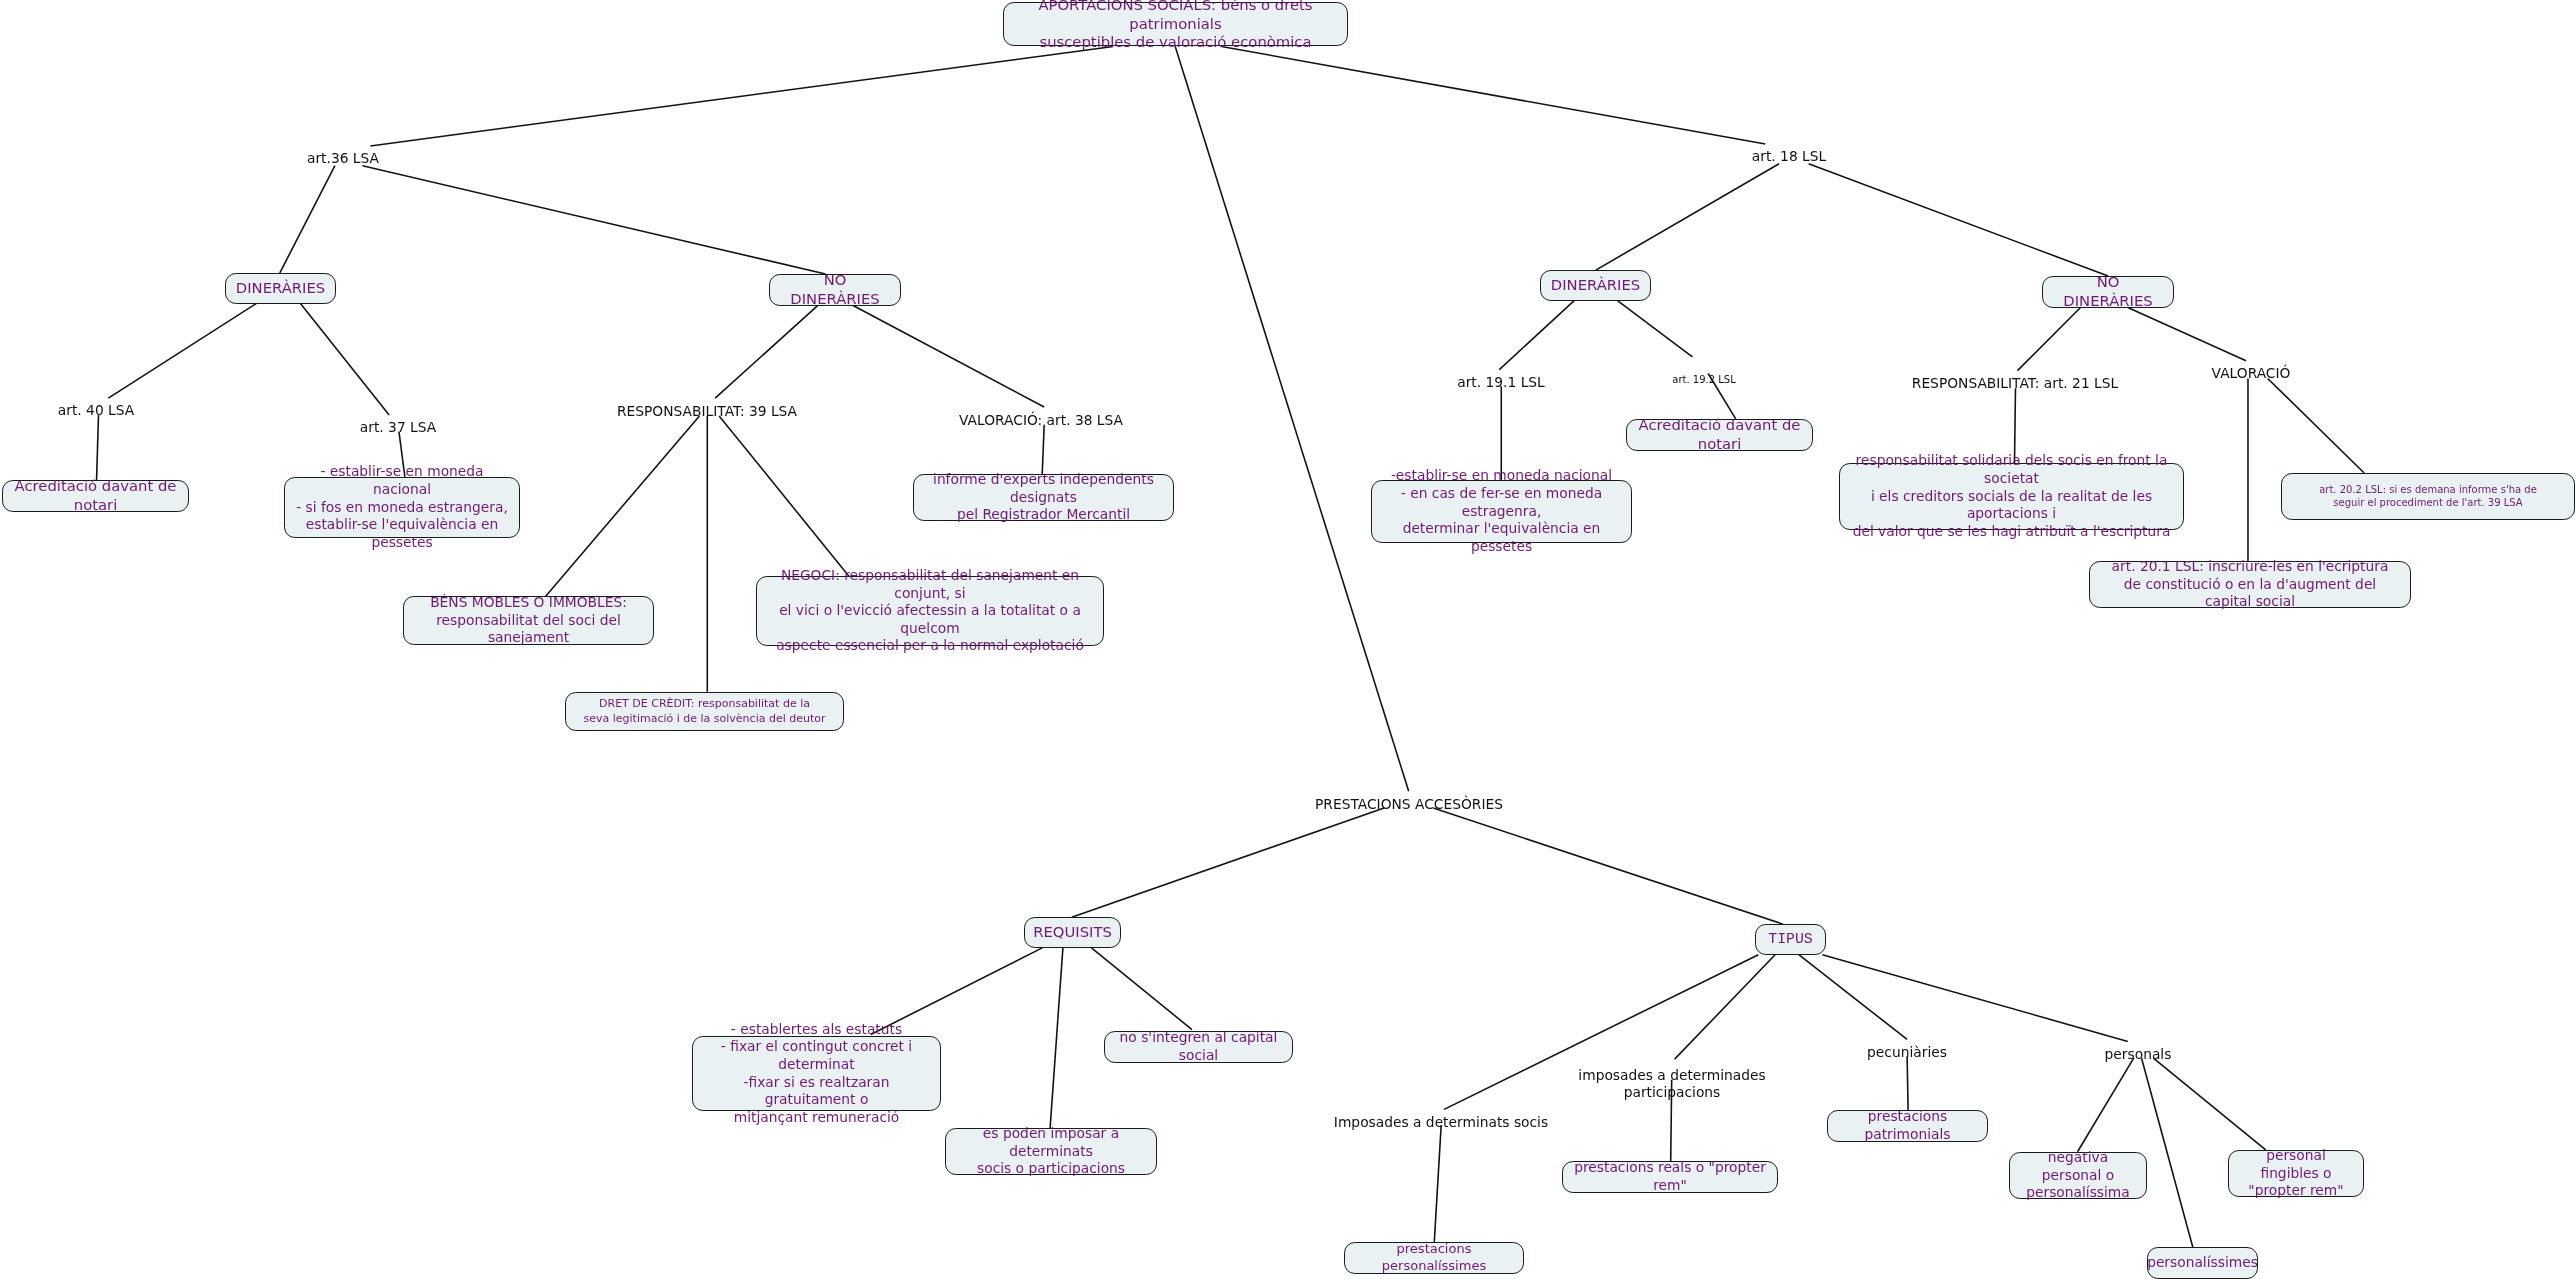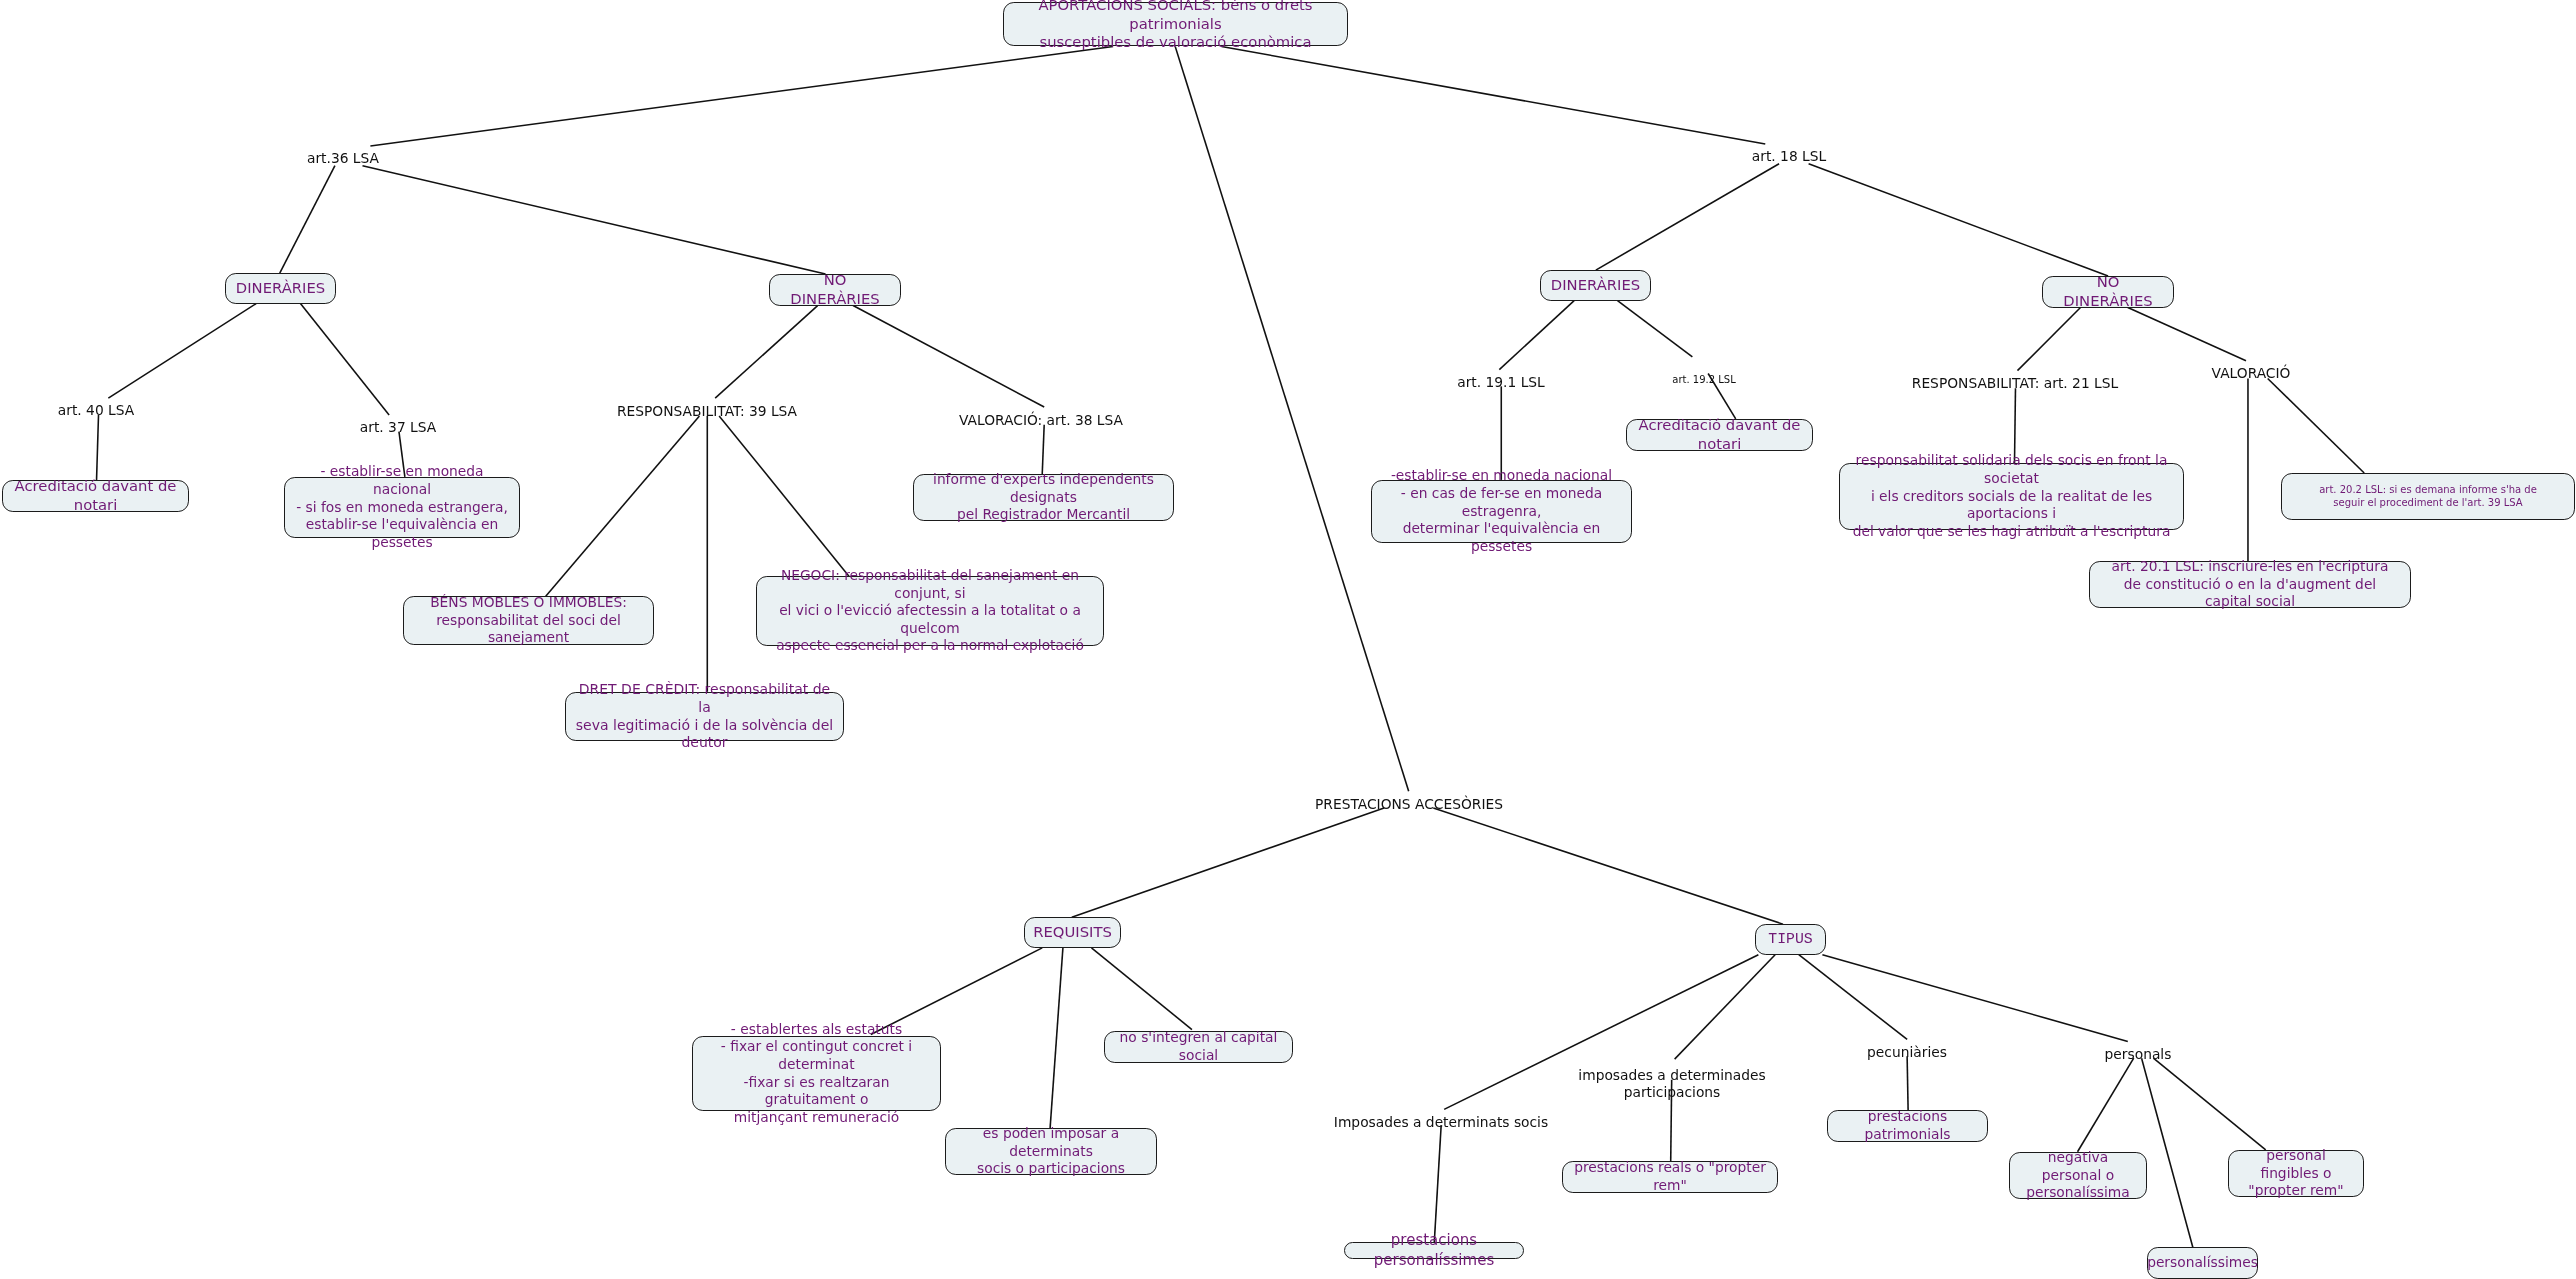--- a/index.html
+++ b/index.html
@@ -106,21 +106,21 @@
       <div class="node" style="left: 769px; top: 274px; width: 132px; height: 31.5px; font-size: 14.8px;">NO DINERÀRIES</div>
       <div class="node" style="left: 2px; top: 480px; width: 187px; height: 31.5px; font-size: 14.8px;">Acreditació davant de notari</div>
       <div class="node" style="left: 284px; top: 477px; width: 236px; height: 61px; font-size: 13.8px;">- establir-se en moneda nacional
 - si fos en moneda estrangera,
 establir-se l'equivalència en pessetes</div>
       <div class="node" style="left: 403px; top: 596px; width: 251px; height: 49px; font-size: 13.8px;">BÉNS MOBLES O IMMOBLES:
 responsabilitat del soci del sanejament</div>
       <div class="node" style="left: 756px; top: 576px; width: 348px; height: 70px; font-size: 13.8px;">NEGOCI: responsabilitat del sanejament en conjunt, si
 el vici o l'evicció afectessin a la totalitat o a quelcom
 aspecte essencial per a la normal explotació</div>
-      <div class="node" style="left: 565px; top: 692px; width: 279px; height: 49px; font-size: 14px;">DRET DE CRÈDIT: responsabilitat de la
+      <div class="node" style="left: 565px; top: 692px; width: 279px; height: 39px; font-size: 11px;">DRET DE CRÈDIT: responsabilitat de la
 seva legitimació i de la solvència del deutor</div>
       <div class="node" style="left: 913px; top: 474px; width: 261px; height: 47px; font-size: 13.8px;">informe d'experts independents designats
 pel Registrador Mercantil</div>
       <div class="node" style="left: 1540px; top: 270px; width: 111px; height: 30.5px; font-size: 14.8px;">DINERÀRIES</div>
       <div class="node" style="left: 2042px; top: 276px; width: 132px; height: 31.5px; font-size: 14.8px;">NO DINERÀRIES</div>
       <div class="node" style="left: 1371px; top: 480px; width: 261px; height: 63px; font-size: 13.8px;">-establir-se en moneda nacional
 - en cas de fer-se en moneda estragenra,
 determinar l'equivalència en pessetes</div>
       <div class="node" style="left: 1626px; top: 419px; width: 187px; height: 31.5px; font-size: 14.8px;">Acreditació davant de notari</div>
       <div class="node" style="left: 1839px; top: 463px; width: 345px; height: 67px; font-size: 13.8px;">responsabilitat solidaria dels socis en front la societat
@@ -132,21 +132,21 @@
 de constitució o en la d'augment del capital social</div>
       <div class="node" style="left: 1024px; top: 917px; width: 97px; height: 30.5px; font-size: 14.8px;">REQUISITS</div>
       <div class="node" style="left: 1755px; top: 924px; width: 71px; height: 30.5px; font-size: 14.8px; font-family: Liberation Mono, monospace;">TIPUS</div>
       <div class="node" style="left: 692px; top: 1036px; width: 249px; height: 75px; font-size: 13.8px;">- establertes als estatuts
 - fixar el contingut concret i determinat
 -fixar si es realtzaran gratuitament o
 mitjançant remuneració</div>
       <div class="node" style="left: 945px; top: 1128px; width: 212px; height: 47px; font-size: 13.8px;">es poden imposar a determinats
 socis o participacions</div>
       <div class="node" style="left: 1104px; top: 1031px; width: 189px; height: 31.5px; font-size: 13.8px;">no s'integren al capital social</div>
-      <div class="node" style="left: 1344px; top: 1242px; width: 180px; height: 17px; font-size: 15px;">prestacions personalíssimes</div>
+      <div class="node" style="left: 1344px; top: 1242px; width: 180px; height: 32px; font-size: 13px;">prestacions personalíssimes</div>
       <div class="node" style="left: 1562px; top: 1161px; width: 216px; height: 31.5px; font-size: 13.8px;">prestacions reals o "propter rem"</div>
       <div class="node" style="left: 1827px; top: 1110px; width: 161px; height: 31.5px; font-size: 13.8px;">prestacions patrimonials</div>
       <div class="node" style="left: 2009px; top: 1152px; width: 138px; height: 47px; font-size: 13.8px;">negativa personal o
 personalíssima</div>
       <div class="node" style="left: 2147px; top: 1247px; width: 111px; height: 31.5px; font-size: 13.8px;">personalíssimes</div>
       <div class="node" style="left: 2228px; top: 1150px; width: 136px; height: 47px; font-size: 13.8px;">personal fingibles o
 "propter rem"</div>
     </div>
 </div>
 

